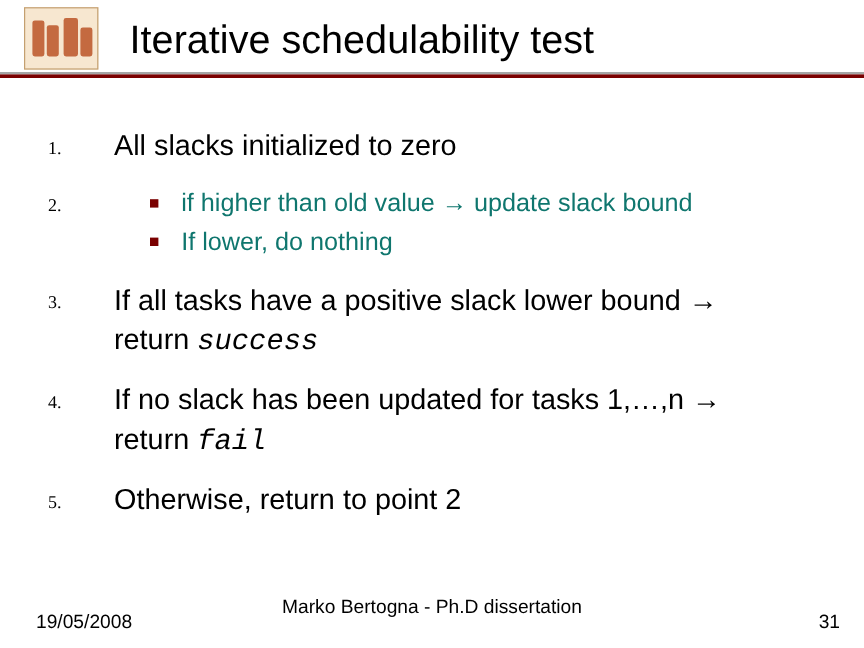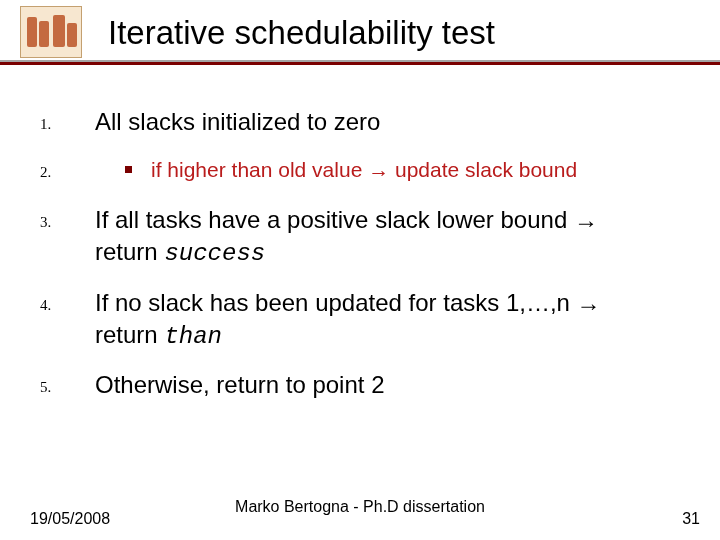--- a/index.html
+++ b/index.html
@@ -101,21 +101,21 @@
   ul.sub {
     margin: 10px 0 14px 0;
     padding: 0;
     list-style: none;
   }
   ul.sub > li {
     position: relative;
     padding-left: 56px;
     font-size: 21px;
     line-height: 1.5;
-    color: #b91c1c;
+    color: #0f766e;
     font-family: Tahoma, Verdana, sans-serif;
   }
   ul.sub > li::before {
     content: "";
     position: absolute;
     left: 30px;
     top: 12px;
     width: 7px;
     height: 7px;
     background: #7a0000;
@@ -159,29 +159,32 @@
 
       <li>
         <span>All slacks initialized to zero</span>
       </li>
 
       <li>
         <ul class="sub">
           <li>
             <span>if higher than old value → update slack bound</span>
           </li>
+          <li>
+            <span>If lower, do nothing</span>
+          </li>
         </ul>
       </li>
 
       <li class="gap-above">
         <span>If all tasks have a positive slack lower bound → return </span><span class="italic">success</span>
       </li>
 
       <li>
-        <span>If no slack has been updated for tasks 1,…,n → return </span><span class="italic">than</span>
+        <span>If no slack has been updated for tasks 1,…,n → return </span><span class="italic">fail</span>
       </li>
 
       <li>
         <span>Otherwise, return to point 2</span>
       </li>
 
     </ol>
   </div>
 
   <div class="footer">

